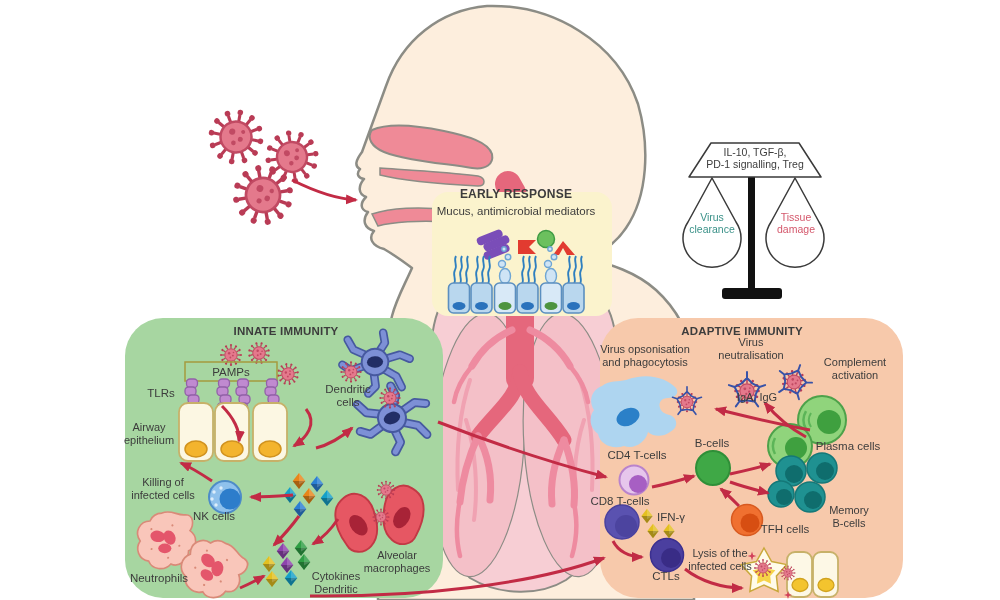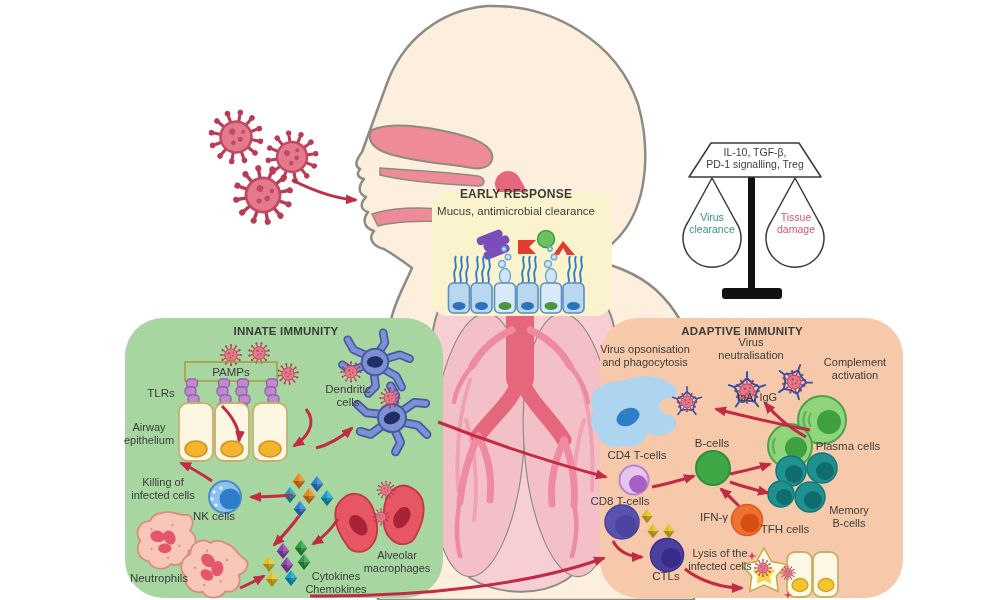--- a/index.html
+++ b/index.html
@@ -4,21 +4,21 @@
 <style>
   html,body{margin:0;padding:0;background:#fff;}
   #stage{position:relative;width:1000px;height:600px;overflow:hidden;background:#fff;
          font-family:"Liberation Sans","DejaVu Sans",sans-serif;}
   #scene{position:absolute;left:0;top:0;}
   .lbl{position:absolute;transform:translateX(-50%);text-align:center;color:#3c3c3c;
        font-size:11.5px;line-height:1.14;white-space:pre-line;pointer-events:none;}
   .lbl.small{font-size:11px;}
   .lbl.tiny{font-size:10.5px;}
   .lbl.bold{font-weight:bold;letter-spacing:.2px;}
-  .lbl.left{transform:none;text-align:left;margin-left:43px;}
+  .lbl.left{transform:none;text-align:left;}
   .teal{color:#3a9188;}
   .cherry{color:#d4576b;}
 </style>
 </head>
 <body>
 
 <div id="stage">
 <svg id="scene" width="1000" height="600" viewBox="0 0 1000 600">
   <defs>
     <marker id="ah" markerUnits="userSpaceOnUse" markerWidth="13" markerHeight="11" refX="10" refY="5" orient="auto">
@@ -369,21 +369,21 @@
     </g>
   </g>
 
   <g stroke="#c22b45" stroke-width="3" fill="none">
     <path d="M438,422 C500,446 556,464 606,477" marker-end="url(#ah)"></path>
     <path d="M310,596 C420,597 530,585 604,558" marker-end="url(#ah)"></path>
   </g>
 </svg>
 
 <div class="lbl bold" style="left:516px;top:188px;font-size:12px">EARLY RESPONSE</div>
-<div class="lbl" style="left:516px;top:205px">Mucus, antimicrobial clearance</div>
+<div class="lbl" style="left:516px;top:205px">Mucus, antimicrobial mediators</div>
 
 <div class="lbl tiny" style="left:755px;top:147px">IL-10, TGF-β,
 PD-1 signalling, Treg</div>
 <div class="lbl tiny teal" style="left:712px;top:212px">Virus
 clearance</div>
 <div class="lbl tiny cherry" style="left:796px;top:212px">Tissue
 damage</div>
 
 <div class="lbl bold" style="left:286px;top:325px">INNATE IMMUNITY</div>
 <div class="lbl" style="left:231px;top:366px">PAMPs</div>
@@ -392,21 +392,21 @@
 epithelium</div>
 <div class="lbl" style="left:348px;top:383px">Dendritic
 cells</div>
 <div class="lbl small" style="left:163px;top:476px">Killing of
 infected cells</div>
 <div class="lbl" style="left:214px;top:510px">NK cells</div>
 <div class="lbl" style="left:159px;top:572px">Neutrophils</div>
 <div class="lbl small" style="left:397px;top:549px">Alveolar
 macrophages</div>
 <div class="lbl small" style="left:336px;top:570px">Cytokines
-Chemokines</div>
+Dendritic</div>
 
 <div class="lbl bold" style="left:742px;top:325px">ADAPTIVE IMMUNITY</div>
 <div class="lbl small" style="left:645px;top:343px">Virus opsonisation
 and phagocytosis</div>
 <div class="lbl small" style="left:751px;top:336px">Virus
 neutralisation</div>
 <div class="lbl small" style="left:855px;top:356px">Complement
 activation</div>
 <div class="lbl small" style="left:757px;top:391px">IgA, IgG</div>
 <div class="lbl" style="left:712px;top:437px">B-cells</div>

